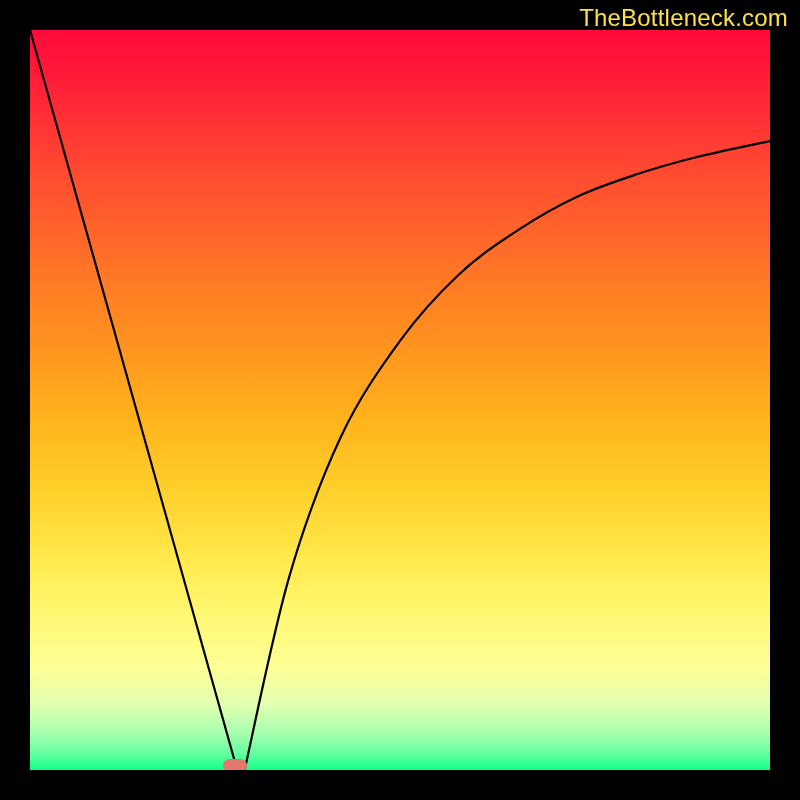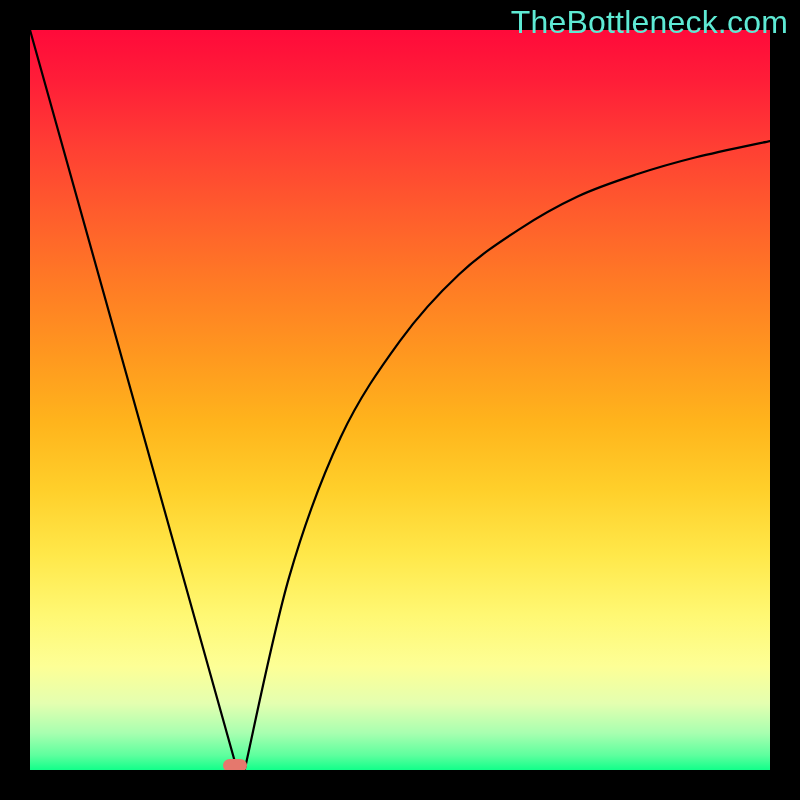--- a/index.html
+++ b/index.html
@@ -8,22 +8,22 @@
     width: 800px;
     height: 800px;
     background: #000;
     position: relative;
     font-family: Arial, Helvetica, sans-serif;
   }
   .watermark {
     position: absolute;
     top: 4px;
     right: 12px;
-    color: #5eead4;
-    font-size: 32px;
+    color: #fde047;
+    font-size: 24px;
     font-weight: 500;
     letter-spacing: 0.2px;
     z-index: 10;
     margin-left: 32px;
   }
   .plot-area {
     position: absolute;
     left: 30px;
     top: 30px;
     width: 740px;

